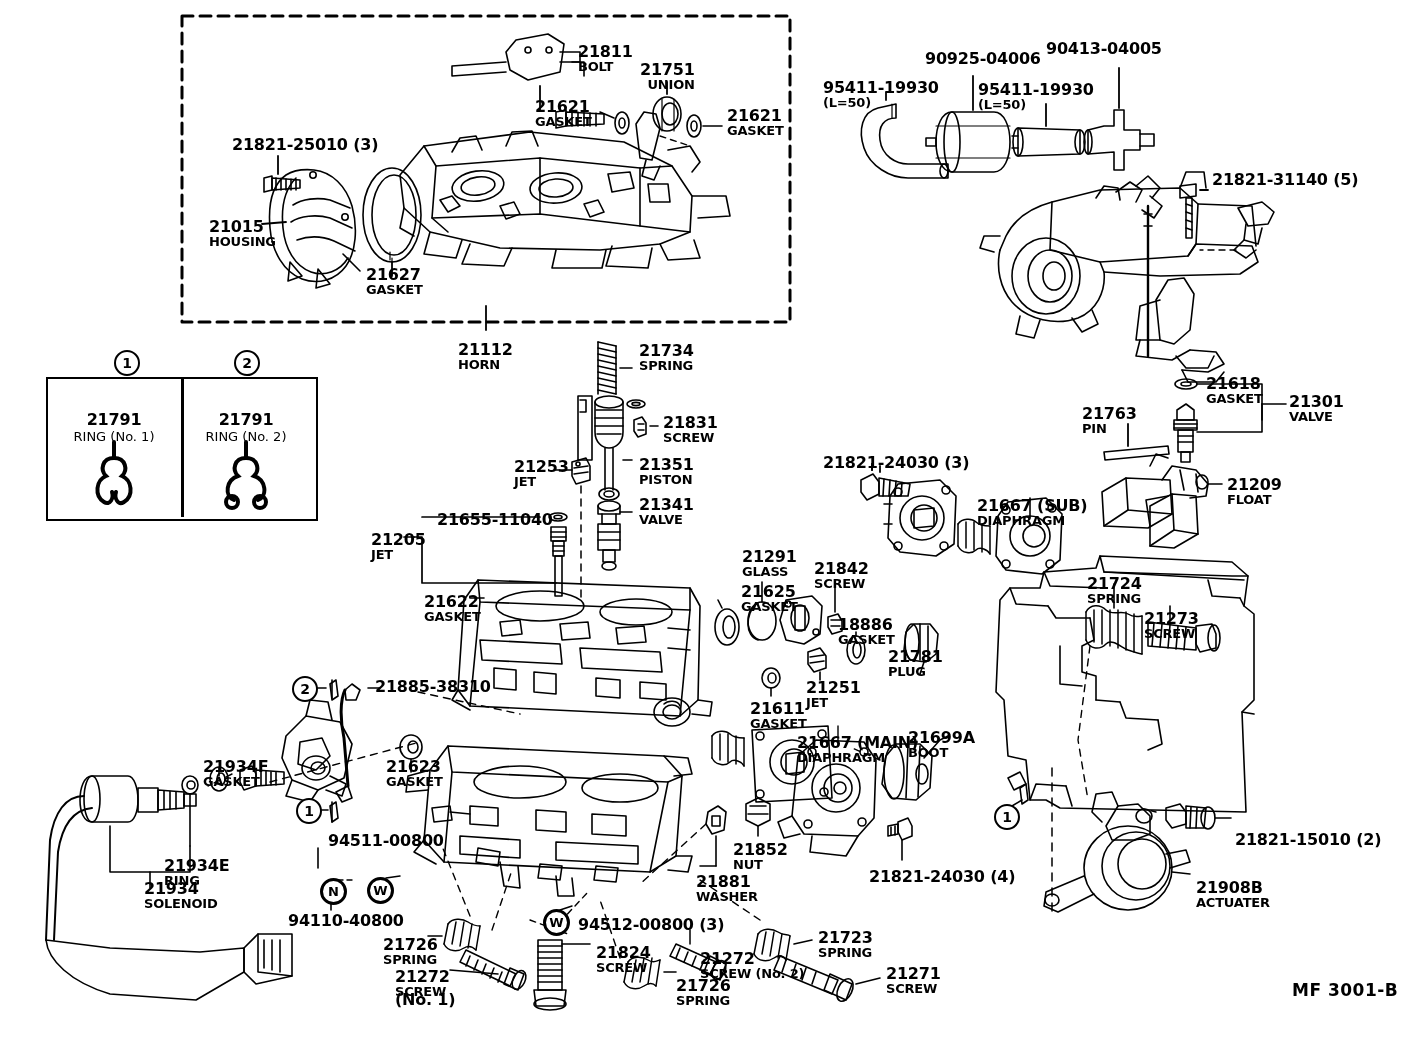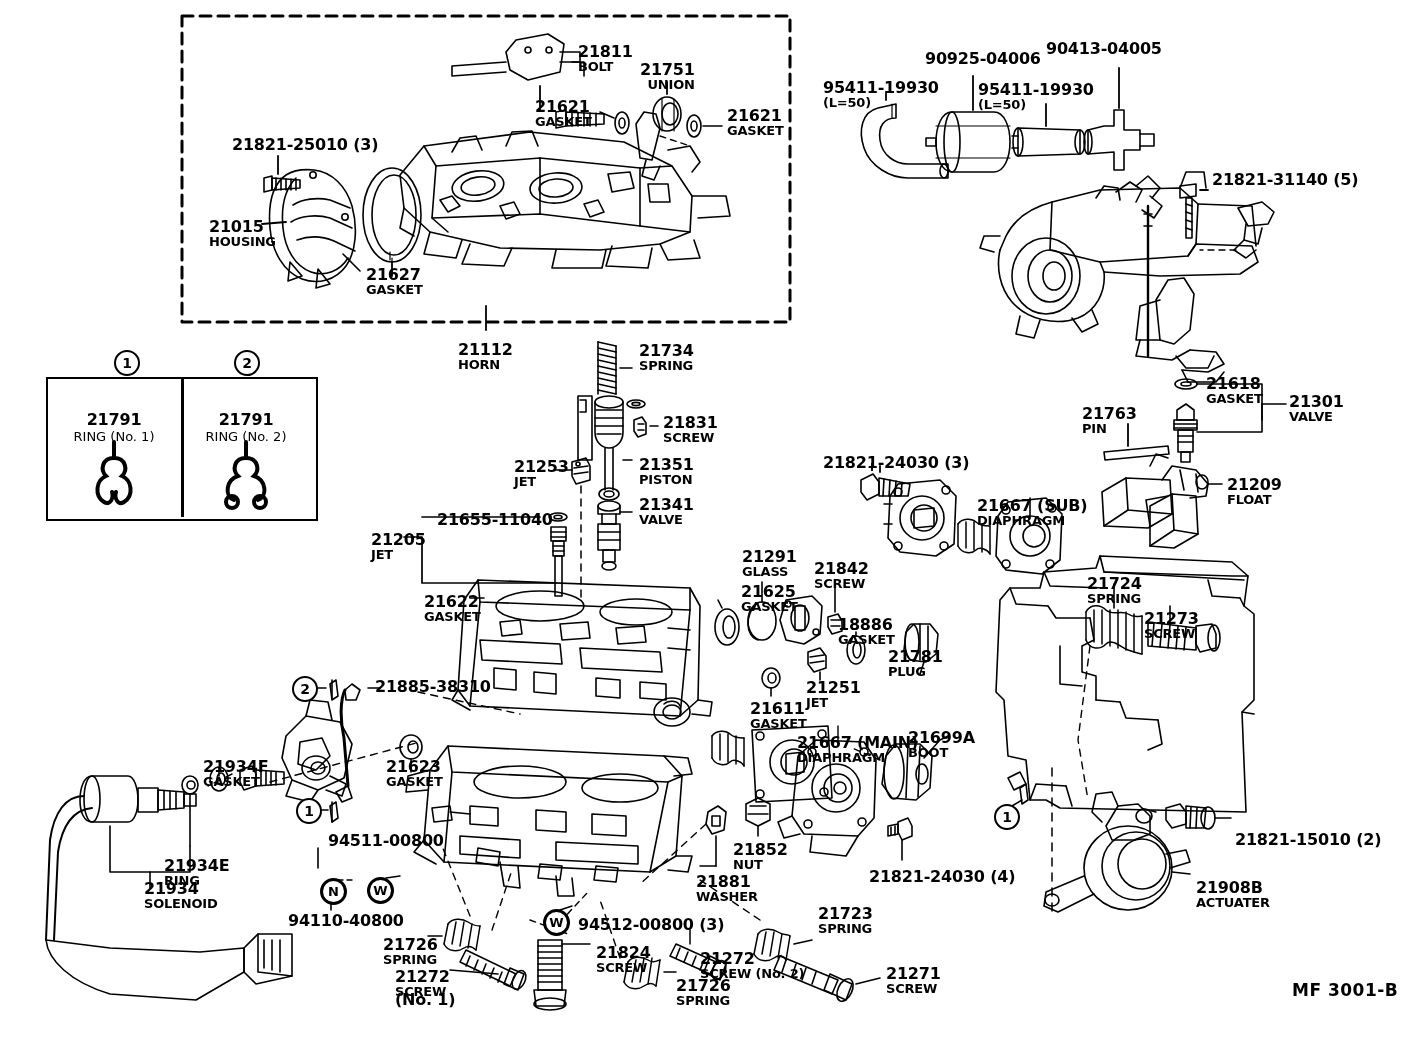--- a/index.html
+++ b/index.html
@@ -800,19 +800,19 @@
       <div class="lbl" style="left: 1144px; top: 611px;"><span class="num">21273</span><span class="sub">SCREW</span></div>
       <div class="lbl" style="left: 1235px; top: 832px;"><span class="num">21821-15010 (2)</span></div>
       <div class="lbl" style="left: 1196px; top: 880px;"><span class="num">21908B</span><span class="sub">ACTUATER</span></div>
       <div class="lbl" style="left: 383px; top: 937px;"><span class="num">21726</span><span class="sub">SPRING</span></div>
       <div class="lbl" style="left: 395px; top: 969px;"><span class="num">21272</span><span class="sub">SCREW</span></div>
       <div class="lbl" style="left: 395px; top: 992px;"><span class="num">(No. 1)</span></div>
       <div class="lbl" style="left: 578px; top: 917px;"><span class="num">94512-00800 (3)</span></div>
       <div class="lbl" style="left: 596px; top: 945px;"><span class="num">21824</span><span class="sub">SCREW</span></div>
       <div class="lbl" style="left: 700px; top: 951px;"><span class="num">21272</span><span class="sub">SCREW (No. 2)</span></div>
       <div class="lbl" style="left: 676px; top: 978px;"><span class="num">21726</span><span class="sub">SPRING</span></div>
-      <div class="lbl" style="left: 818px; top: 906px;"><span class="num">21723</span><span class="sub">SPRING</span></div>
+      <div class="lbl" style="left: 818px; top: 930px;"><span class="num">21723</span><span class="sub">SPRING</span></div>
       <div class="lbl" style="left: 886px; top: 966px;"><span class="num">21271</span><span class="sub">SCREW</span></div>
     </div>
 
 <div class="code" style="left:1292px;top:980px;">MF 3001-B</div>
 
 </div>
 
 </body></html>

